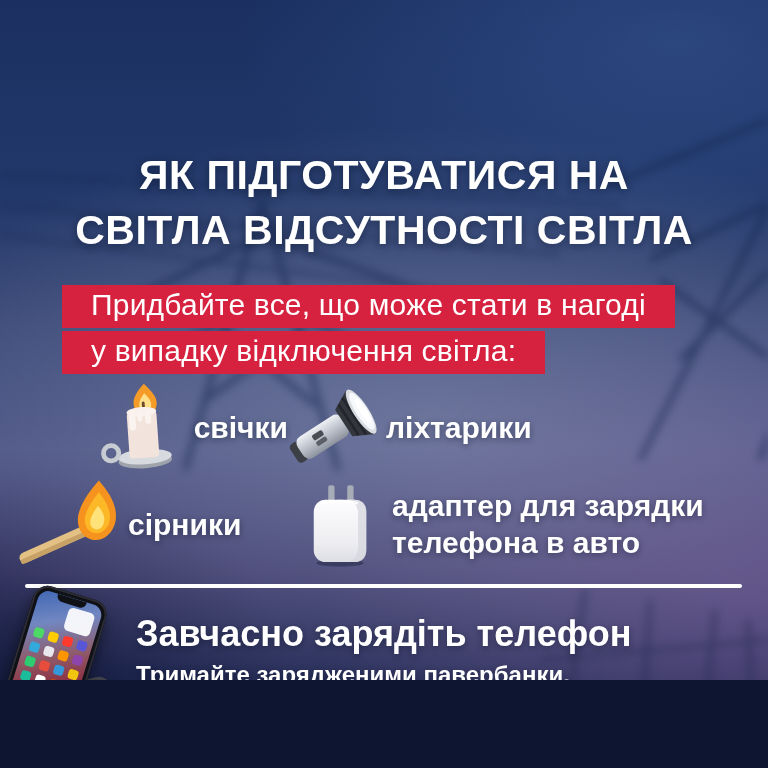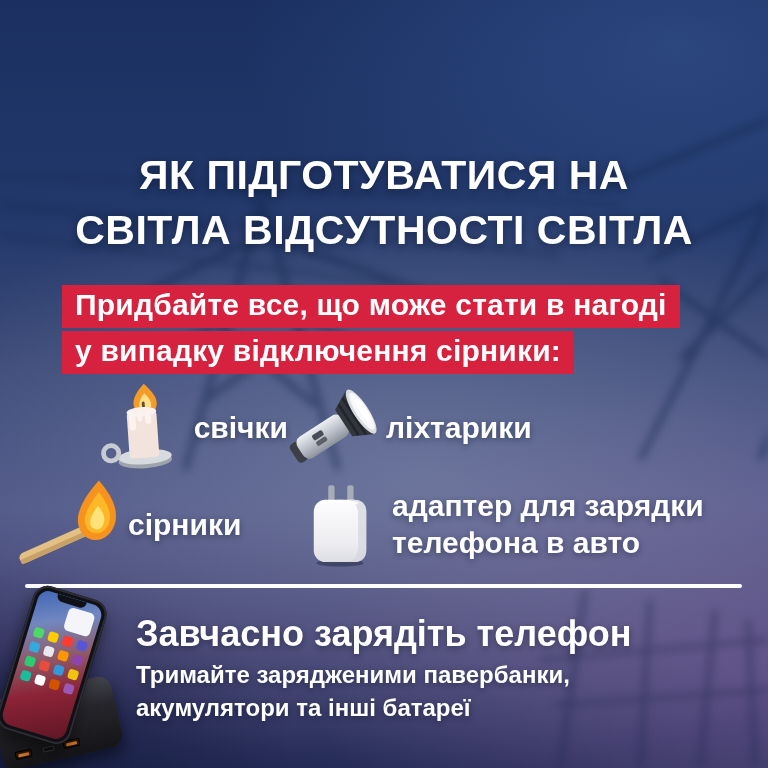--- a/index.html
+++ b/index.html
@@ -1,18 +1,18 @@
 <!DOCTYPE html>
 <html><head>
 <meta charset="utf-8">
 <style>
   html,body{margin:0;padding:0;background:#0d1530;}
   *{box-sizing:border-box;}
   .stage{
-    position:relative;width:768px;height:768px;overflow:hidden;
+    position:relative;width:768px;height:680px;overflow:hidden;
     font-family:"Liberation Sans","DejaVu Sans",sans-serif;color:#fff;
   }
   
   .bg{
     position:absolute;inset:0;
     background:
       radial-gradient(ellipse 620px 330px at 88% 6%, rgba(62,96,160,.45), rgba(62,96,160,0) 70%),
       radial-gradient(ellipse 900px 480px at 55% 62%, rgba(160,168,196,.40), rgba(160,168,196,0) 62%),
       radial-gradient(ellipse 640px 460px at 98% 88%, rgba(128,100,158,.50), rgba(128,100,158,0) 68%),
       radial-gradient(ellipse 420px 300px at 0% 100%, rgba(10,18,48,.55), rgba(10,18,48,0) 70%),
@@ -21,22 +21,22 @@
   .bg-towers{position:absolute;inset:0;filter:blur(4px);opacity:.65;}
   
   .title{
     position:absolute;left:0;top:148px;width:768px;text-align:center;
     font-size:41px;font-weight:700;line-height:1.33;letter-spacing:.5px;
     text-shadow:0 2px 8px rgba(5,12,30,.45);
   }
   
   .banner{position:absolute;left:62px;top:285px;}
   .banner .line{
-    display:table;background:#d6213f;color:#fff;font-size:30px;font-weight:700;
-    padding:3px 13px 6px;margin-bottom:3px;letter-spacing:.2px;
+    display:table;background:#d6213f;color:#fff;font-size:30px;font-weight:400;
+    padding:3px 29px 6px;margin-bottom:3px;letter-spacing:.2px;
   }
   
   .item{position:absolute;display:flex;align-items:center;}
   .item .iconbox{flex:0 0 auto;display:flex;align-items:center;justify-content:center;}
   .item .lbl{font-size:30px;font-weight:700;line-height:1.22;text-shadow:0 2px 6px rgba(5,12,30,.4);}
   #item-candle{left:26px;top:380px;width:262px;height:96px;justify-content:flex-end;}
   #item-candle .iconbox{width:102px;}
   #item-flashlight{left:286px;top:380px;width:330px;height:96px;align-items:center;}
   #item-flashlight .iconbox{width:100px;}
   #item-match{left:8px;top:476px;width:280px;height:98px;}
@@ -110,21 +110,21 @@
     </g>
   </svg>
 
   <div class="title">
     <div>ЯК ПІДГОТУВАТИСЯ НА</div>
     <div>СВІТЛА ВІДСУТНОСТІ СВІТЛА</div>
   </div>
 
   <div class="banner">
     <div class="line">Придбайте все, що може стати в нагоді</div>
-    <div class="line">у випадку відключення сірники:</div>
+    <div class="line">у випадку відключення світла:</div>
   </div>
 
   <div class="item" id="item-candle">
     <span class="iconbox">
       <svg width="92" height="96" viewBox="0 0 96 100">
         <g transform="rotate(-4 48 50)">
           <ellipse cx="48" cy="84" rx="28" ry="8" fill="#9ea3ac"></ellipse>
           <ellipse cx="48" cy="80" rx="28" ry="8" fill="#d7dade"></ellipse>
           <circle cx="13" cy="74" r="8" fill="none" stroke="#c7ccd3" stroke-width="5"></circle>
           <path d="M52 4 C59 12 65 18 64 26 C63 33 58 38 52 38 C46 38 41 33 40 26 C39 18 45 11 52 4 Z" fill="#f59c28"></path>

